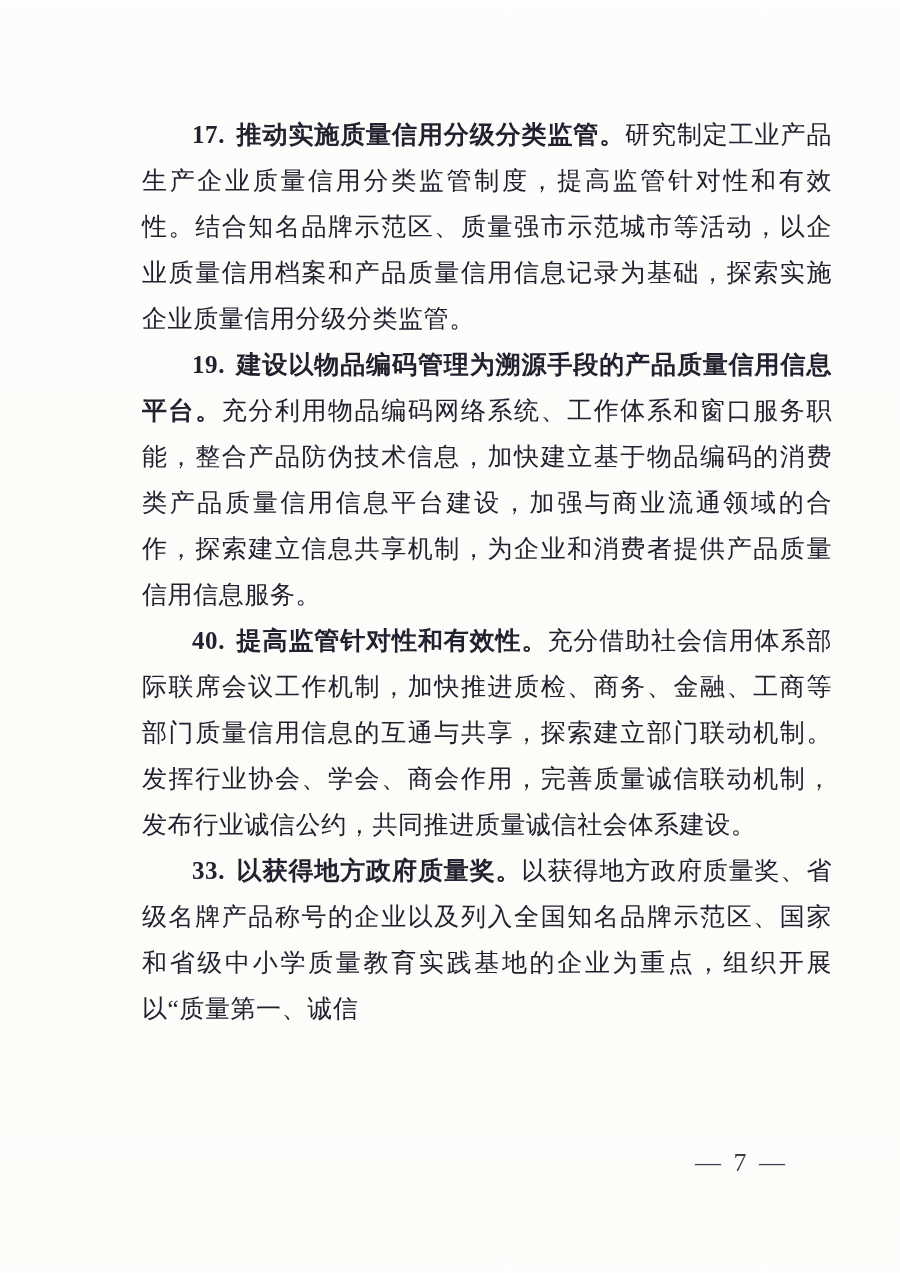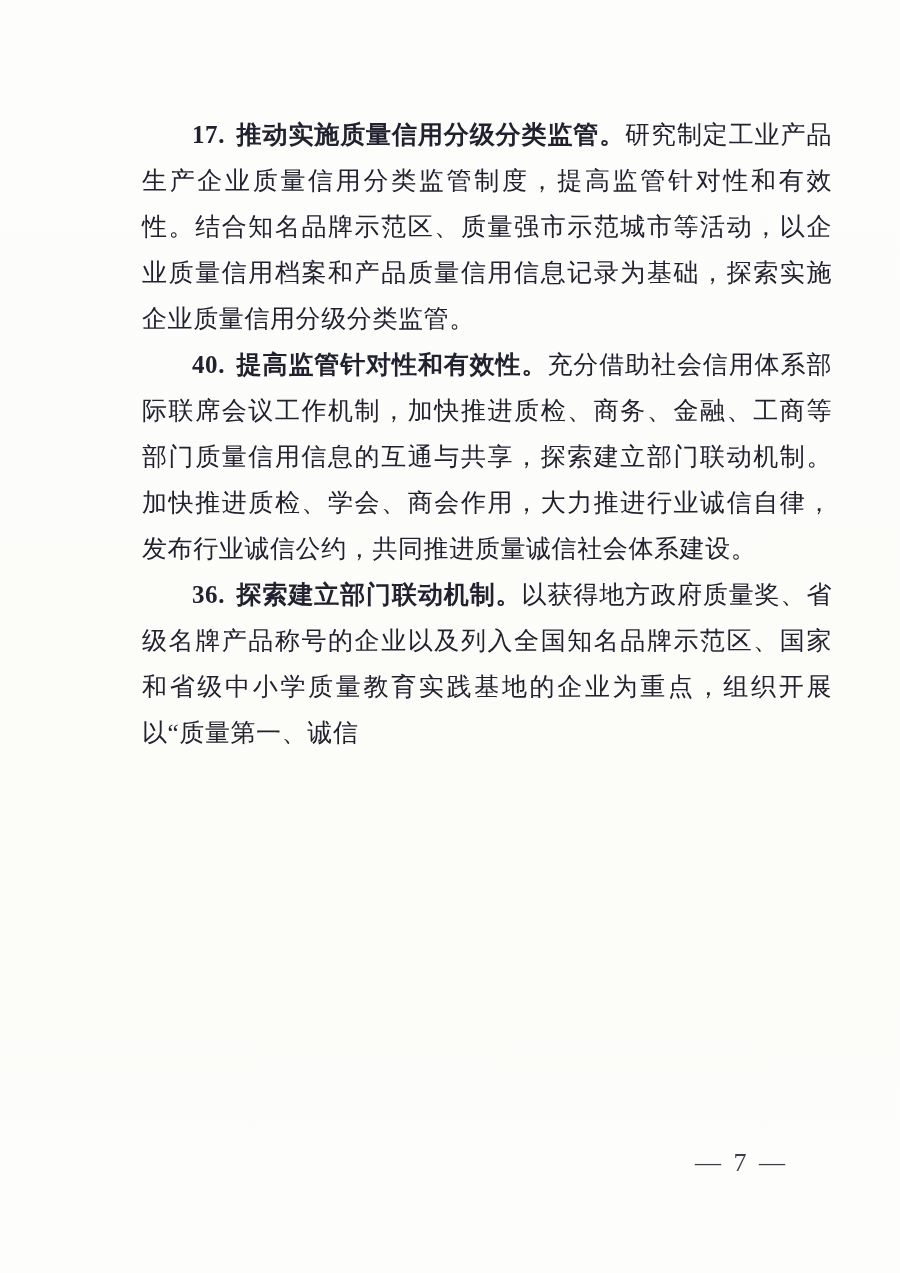--- a/index.html
+++ b/index.html
@@ -58,22 +58,23 @@
 </head>
 <body>
 
 <div class="page">
 
   <div class="content">
 
     <p class="para"><span class="para-num">17.</span><span class="para-heading">推动实施质量信用分级分类监管。</span><span class="para-body">研究制定工业产品生产企业质量信用分类监管制度，提高监管针对性和有效性。结合知名品牌示范区、质量强市示范城市等活动，以企业质量信用档案和产品质量信用信息记录为基础，探索实施企业质量信用分级分类监管。</span></p>
 
 
+    <p class="para"><span class="para-num">19.</span><span class="para-heading">建设以物品编码管理为溯源手段的产品质量信用信息平台。</span><span class="para-body">充分利用物品编码网络系统、工作体系和窗口服务职能，整合产品防伪技术信息，加快建立基于物品编码的消费类产品质量信用信息平台建设，加强与商业流通领域的合作，探索建立信息共享机制，为企业和消费者提供产品质量信用信息服务。</span></p>
 
-    <p class="para"><span class="para-num">40.</span><span class="para-heading">提高监管针对性和有效性。</span><span class="para-body">充分借助社会信用体系部际联席会议工作机制，加快推进质检、商务、金融、工商等部门质量信用信息的互通与共享，探索建立部门联动机制。加快推进质检、学会、商会作用，大力推进行业诚信自律，发布行业诚信公约，共同推进质量诚信社会体系建设。</span></p>
+    <p class="para"><span class="para-num">40.</span><span class="para-heading">提高监管针对性和有效性。</span><span class="para-body">充分借助社会信用体系部际联席会议工作机制，加快推进质检、商务、金融、工商等部门质量信用信息的互通与共享，探索建立部门联动机制。发挥行业协会、学会、商会作用，完善质量诚信联动机制，发布行业诚信公约，共同推进质量诚信社会体系建设。</span></p>
 
-    <p class="para"><span class="para-num">36.</span><span class="para-heading">探索建立部门联动机制。</span><span class="para-body">以获得地方政府质量奖、省级名牌产品称号的企业以及列入全国知名品牌示范区、国家和省级中小学质量教育实践基地的企业为重点，组织开展以“质量第一、诚信</span></p>
+    <p class="para"><span class="para-num">33.</span><span class="para-heading">以获得地方政府质量奖。</span><span class="para-body">以获得地方政府质量奖、省级名牌产品称号的企业以及列入全国知名品牌示范区、国家和省级中小学质量教育实践基地的企业为重点，组织开展以“质量第一、诚信</span></p>
 
   </div>
 
   <div class="footer"><span>— 7 —</span></div>
 
 </div>
 
 </body></html>

